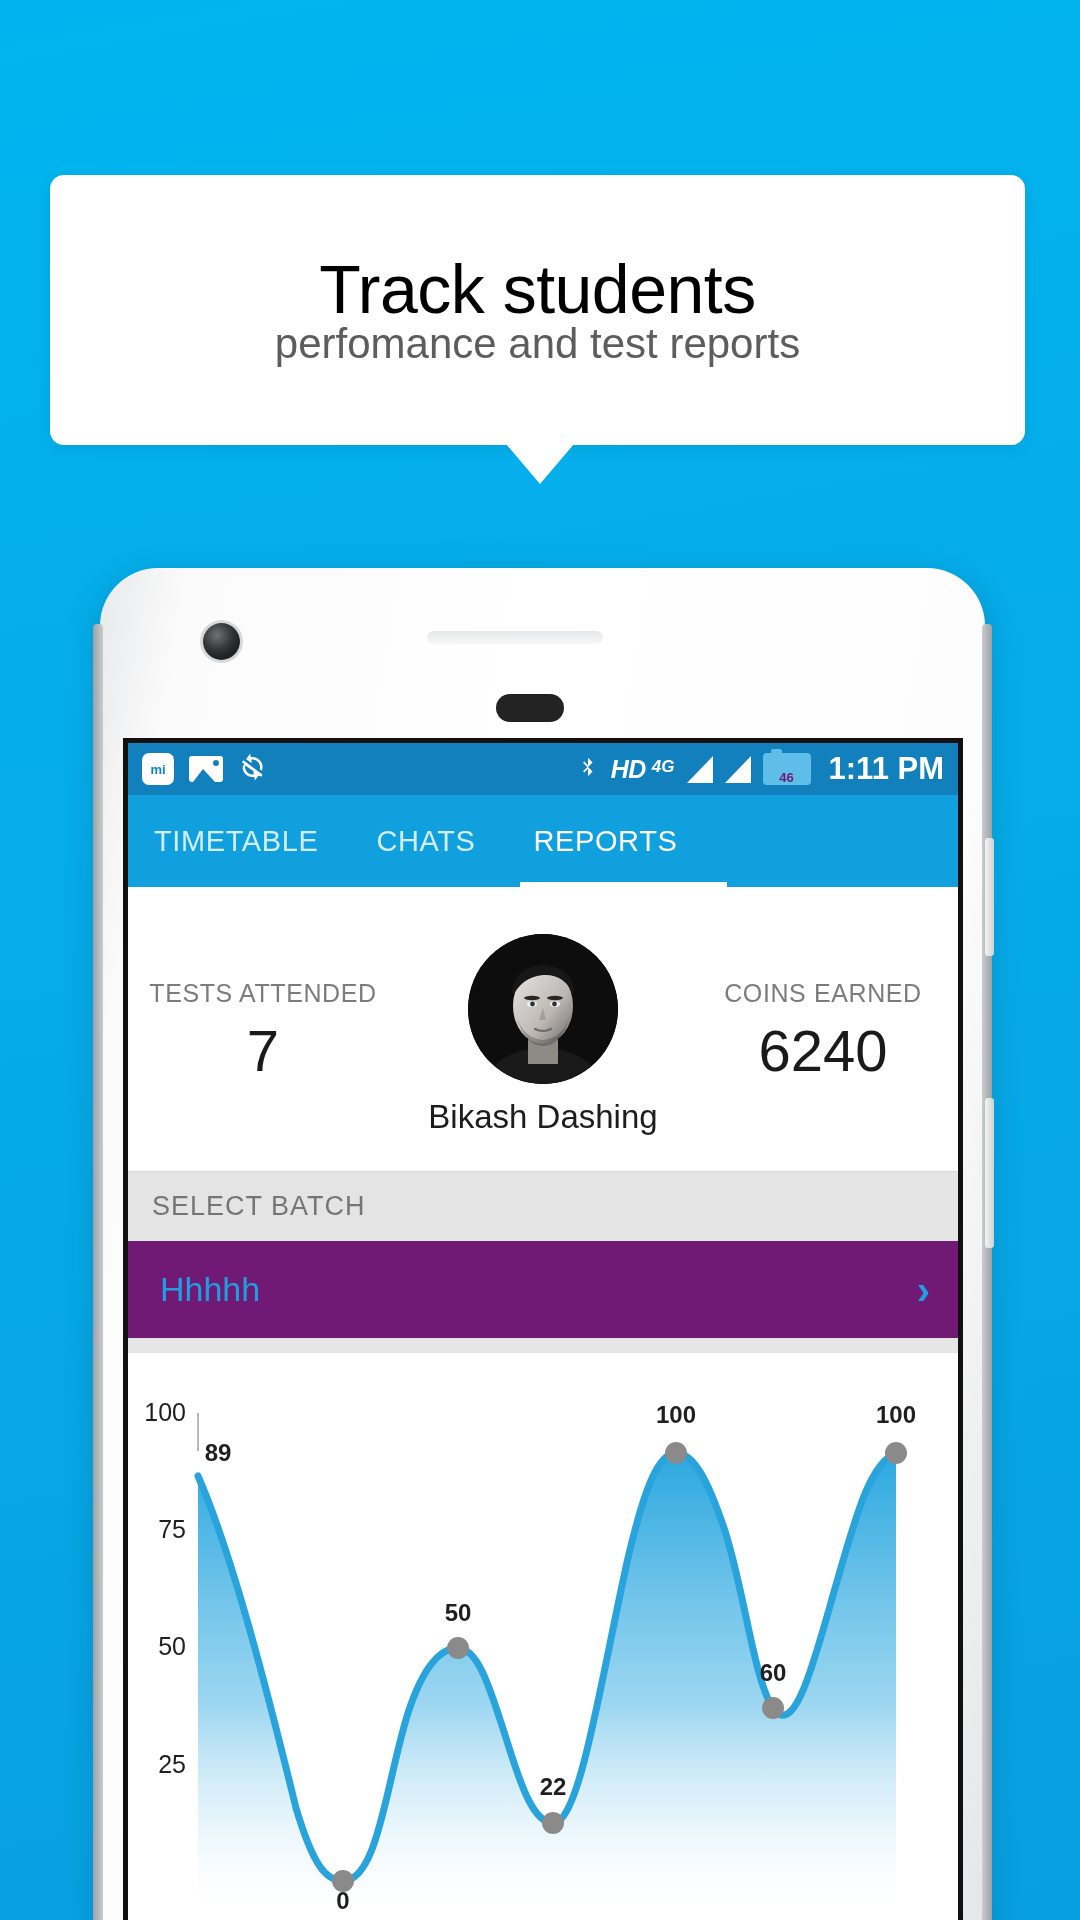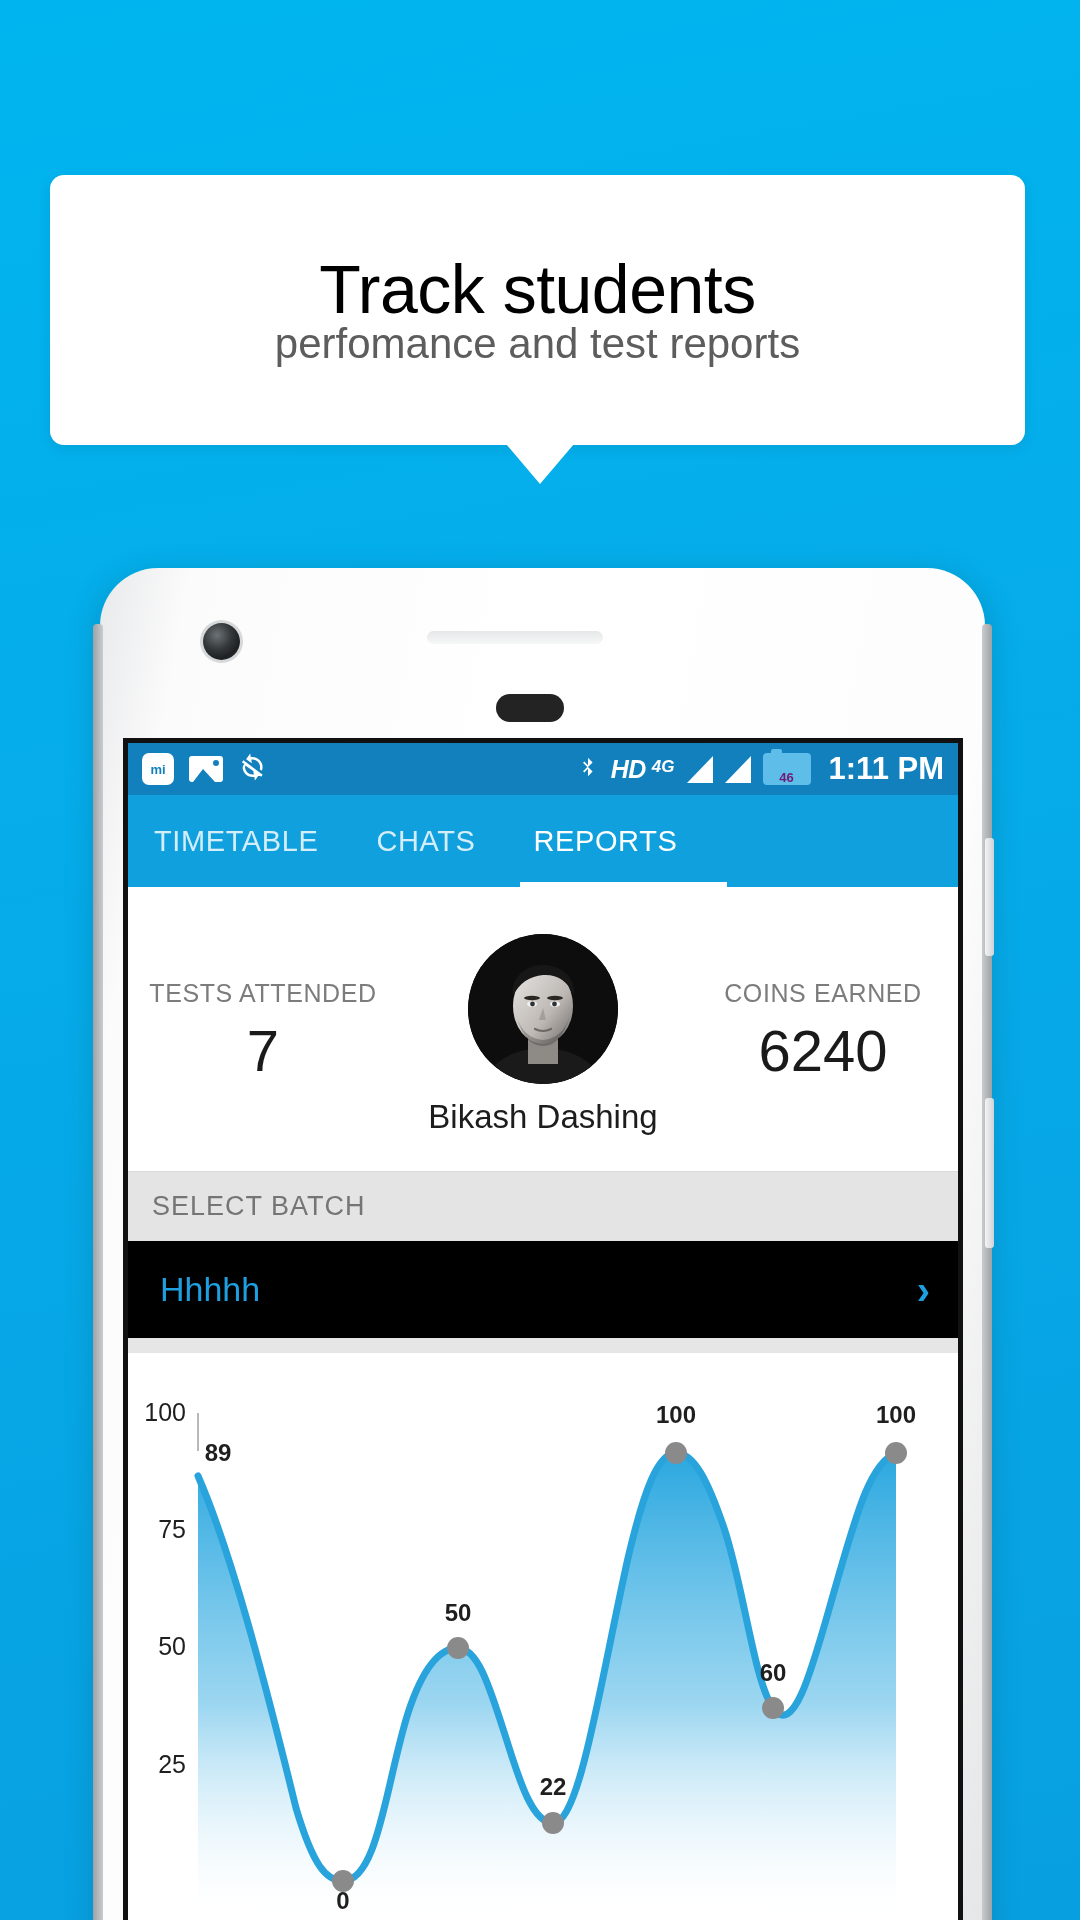--- a/index.html
+++ b/index.html
@@ -237,21 +237,21 @@
     background: #e4e4e4;
     display: flex; align-items: center;
     padding-left: 24px;
     font-size: 27px;
     color: #757575;
     letter-spacing: 1px;
     border-top: 1px solid #dadada;
   }
   .batch-row {
     height: 98px;
-    background: #000000;
+    background: #701a75;
     display: flex; align-items: center;
     padding: 0 28px 0 32px;
     border-bottom: 1px solid #e3e3e3;
   }
   .batch-name {
     font-size: 34px; color: #1e9fe0;
   }
   .chev {
     margin-left: auto;
     font-size: 40px;

